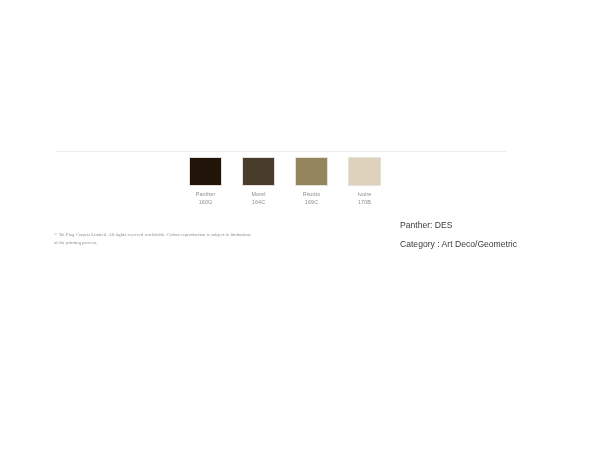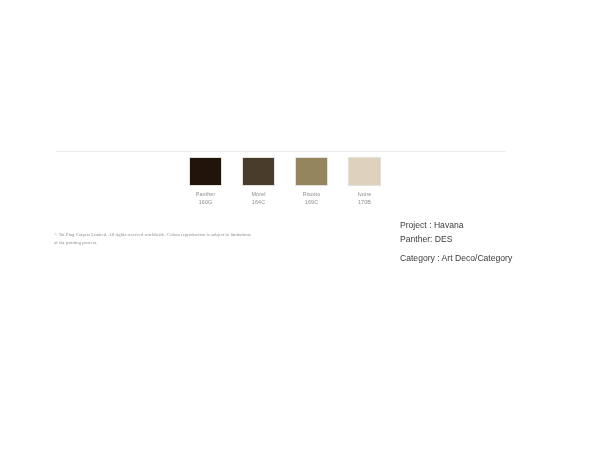--- a/index.html
+++ b/index.html
@@ -135,18 +135,17 @@
     </div>
 
   </div>
 
   <div class="legal">
     <span>© Tai Ping Carpets Limited. All rights reserved worldwide. Colour reproduction is subject to limitations</span>
     <span>of the printing process.</span>
   </div>
 
   <div class="meta">
-    <div class="meta-row">Project :  Havana</div>
     <div class="meta-row">Panther:  DES</div>
-    <div class="meta-row category">Category : Art Deco/Category</div>
+    <div class="meta-row category">Category : Art Deco/Geometric</div>
   </div>
 
 </div>
 
 </body></html>

